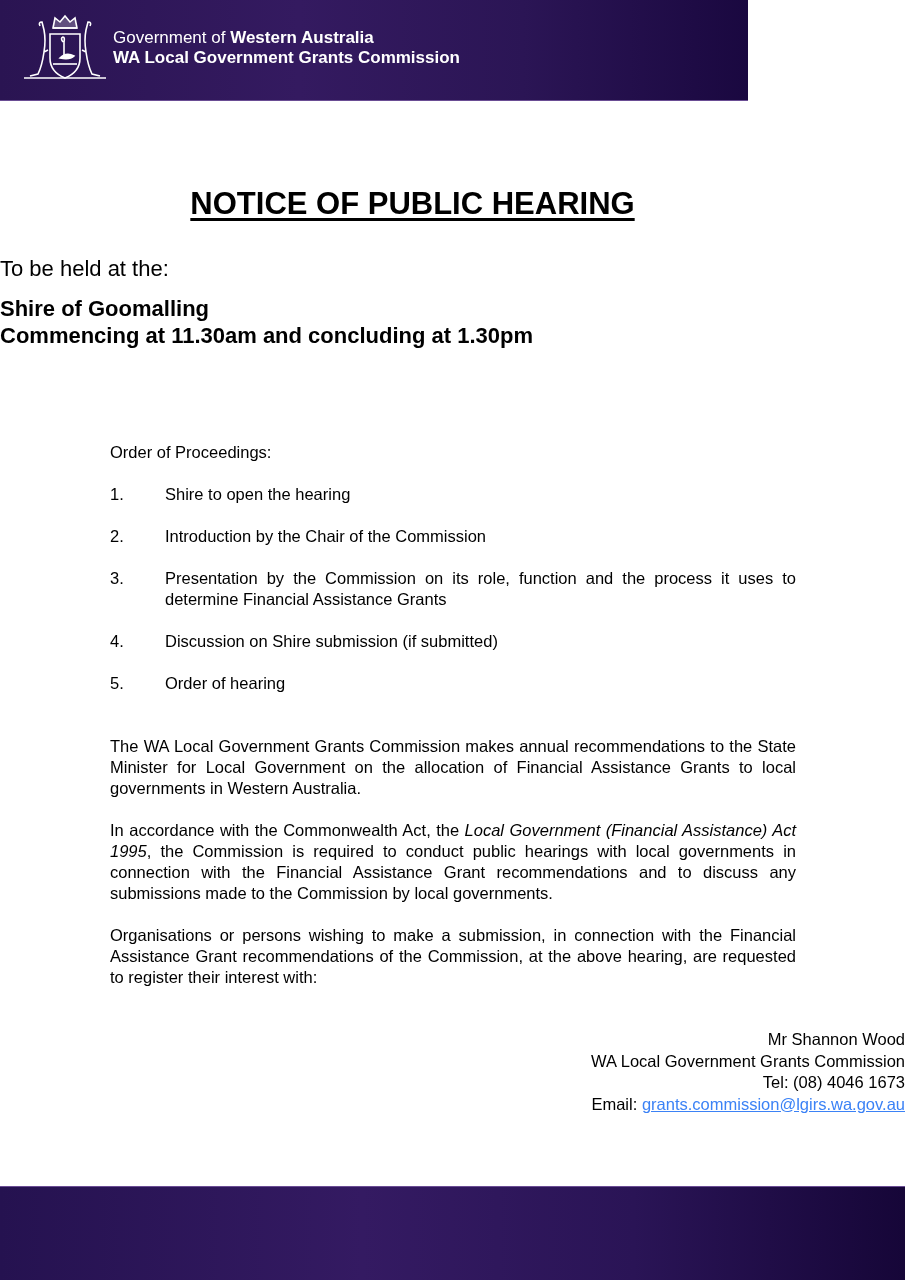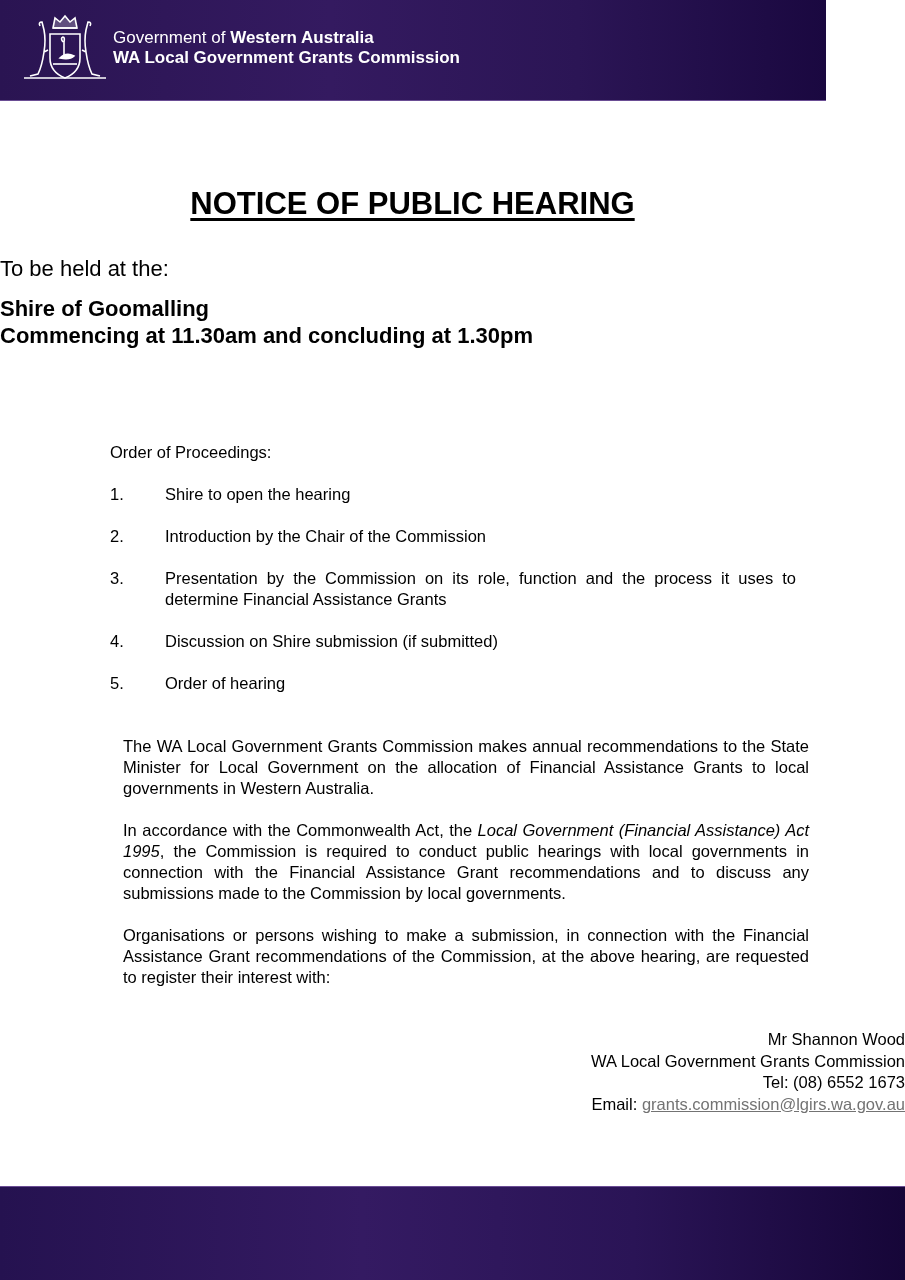--- a/index.html
+++ b/index.html
@@ -11,21 +11,21 @@
       width: 905px;
       height: 1280px;
       position: relative;
       overflow: hidden;
       font-family: "Liberation Sans", sans-serif;
       color: #000000;
     }
     .header {
       position: absolute;
       left: 0; top: 0;
-      width: 826px;
+      width: 748px;
       height: 100px;
       background: linear-gradient(90deg, #2a1452 0%, #341a60 40%, #2b1555 70%, #1a0840 100%);
       border-bottom: 1px solid #6a4d94;
       text-decoration: underline;
     }
     .crest {
       position: absolute;
       left: 20px;
       top: 12px;
       width: 90px;
@@ -105,35 +105,34 @@
     .list .num {
       width: 55px;
       flex: 0 0 55px;
     }
     .list .text {
       flex: 1;
       text-align: justify;
     }
     .para {
       text-align: justify;
-      margin-left: 13px;
     }
     .p1 { top: 736px; }
     .p2 { top: 820px; }
     .p3 { top: 925px; }
     .contact {
       position: absolute;
       left: 0; width: 905px;
       top: 1029px;
       text-align: right;
       font-size: 16.5px;
       line-height: 21.5px;
     }
     .contact a {
-      color: #737373;
+      color: #3b82f6;
       text-decoration: underline;
     }
   </style>
 </head>
 <body>
 
 <div class="header">
   <svg class="crest" viewBox="0 0 90 72">
     <g fill="none" stroke="#ffffff" stroke-width="1.6">
 
@@ -201,19 +200,19 @@
 
 <div class="content para p2">
   <span>In accordance with the Commonwealth Act, the </span><i>Local Government (Financial Assistance) Act 1995</i><span>, the Commission is required to conduct public hearings with local governments in connection with the Financial Assistance Grant recommendations and to discuss any submissions made to the Commission by local governments.</span>
 </div>
 
 <div class="content para p3">Organisations or persons wishing to make a submission, in connection with the Financial Assistance Grant recommendations of the Commission, at the above hearing, are requested to register their interest with:</div>
 
 <div class="contact">
   <div>Mr Shannon Wood</div>
   <div>WA Local Government Grants Commission</div>
-  <div>Tel: (08) 6552 1673</div>
+  <div>Tel: (08) 4046 1673</div>
   <div>
     <span>Email: </span><a>grants.commission@lgirs.wa.gov.au</a>
   </div>
 </div>
 
 <div class="footer"></div>
 
 </body></html>

